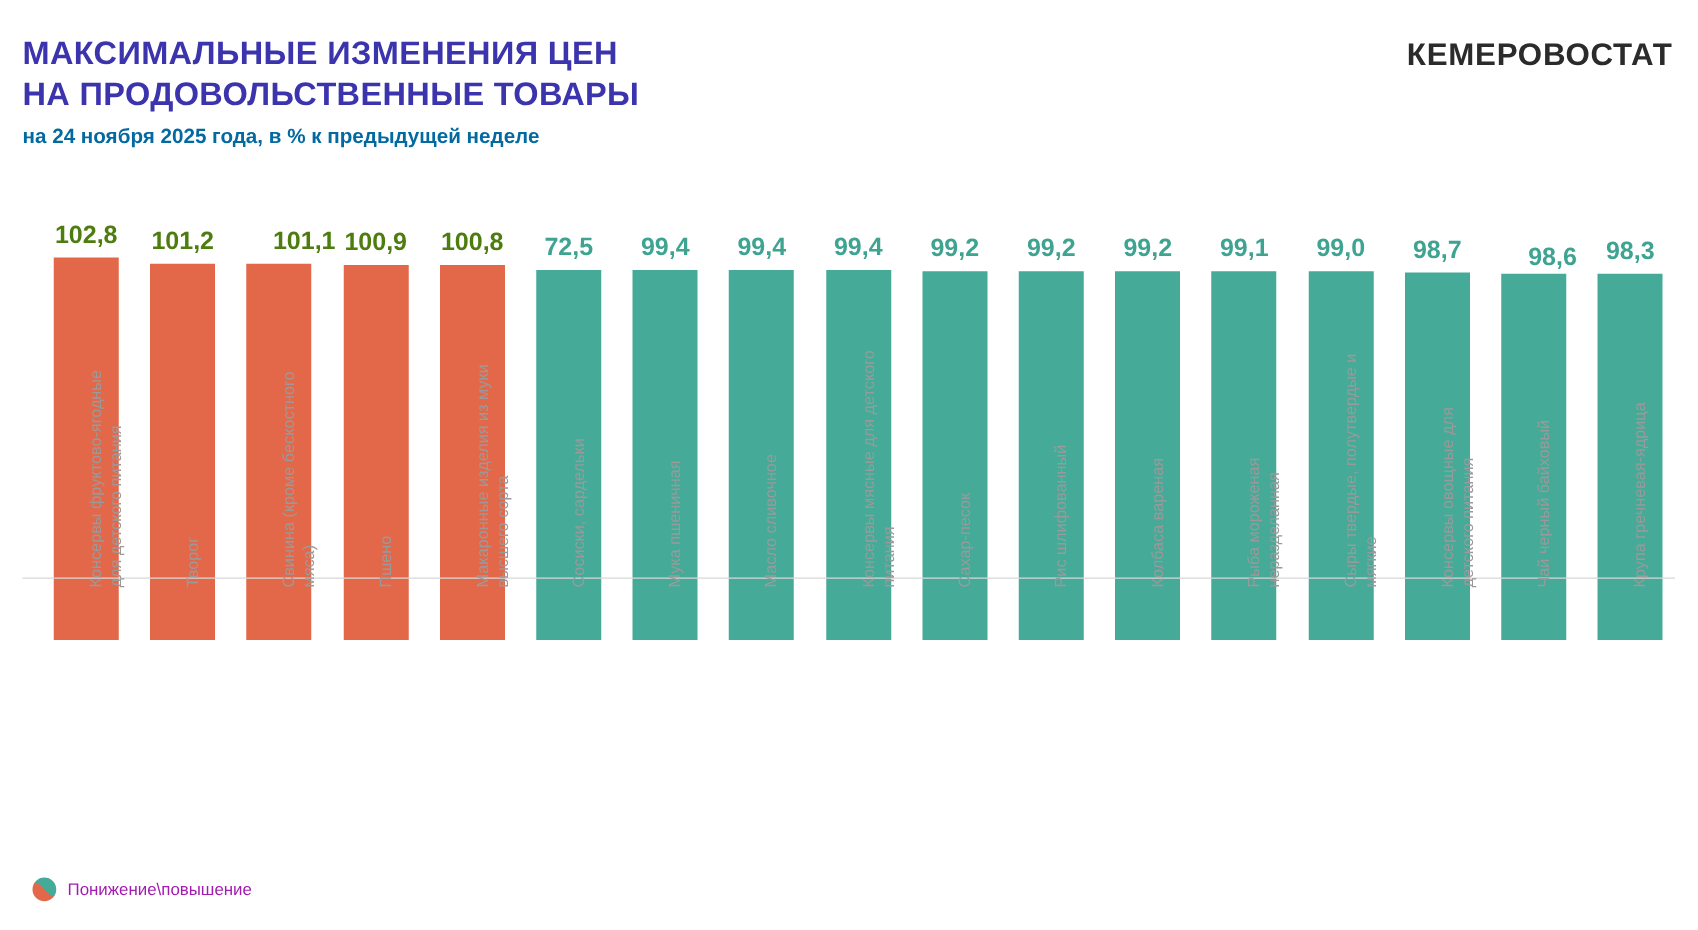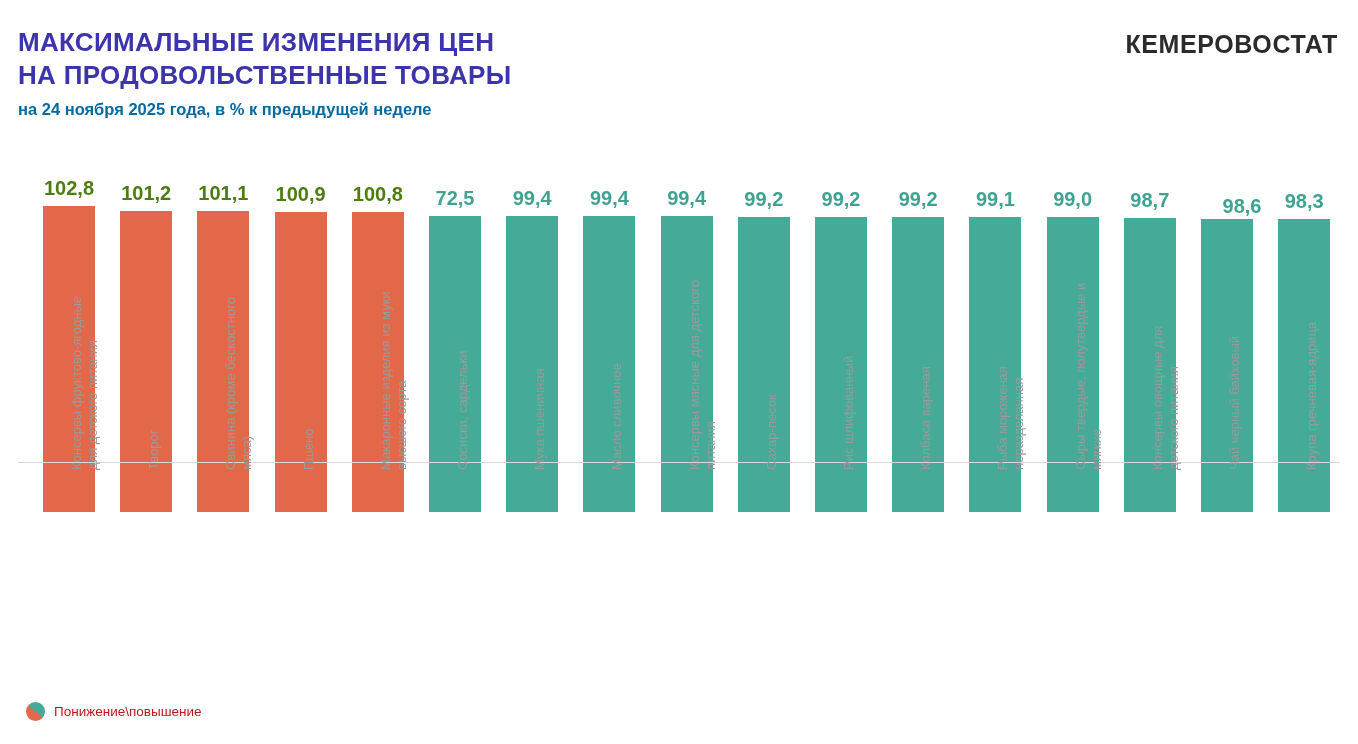--- a/index.html
+++ b/index.html
@@ -135,21 +135,21 @@
   }
   .legend-swatch {
     width: 19px;
     height: 19px;
     border-radius: 50%;
     background: linear-gradient(40deg, #e3684a 0%, #e3684a 50%, #45aa98 50%, #45aa98 100%);
     flex: none;
   }
   .legend-label {
     font-size: 13.5px;
-    color: #b91c1c;
+    color: #a21caf;
     white-space: nowrap;
   }
 </style>
 </head>
 <body>
 
 <div class="header">
   <div class="title-block">
     <div class="title-line">МАКСИМАЛЬНЫЕ ИЗМЕНЕНИЯ ЦЕН</div>
     <div class="title-line">НА ПРОДОВОЛЬСТВЕННЫЕ ТОВАРЫ</div>
@@ -163,21 +163,21 @@
       <div class="bar-col" style="left: 25px; height: 312px;">
         <div class="bar up" title="Консервы фруктово-ягодные для детского питания — 102,8" style="height: 305.917px;"></div>
         <div class="bar-value up" style="bottom: 311.917px;">102,8</div>
       </div>
       <div class="bar-col" style="left: 102.2px; height: 312px;">
         <div class="bar up" title="Творог — 101,2" style="height: 301.156px;"></div>
         <div class="bar-value up" style="bottom: 307.156px;">101,2</div>
       </div>
       <div class="bar-col" style="left: 179.4px; height: 312px;">
         <div class="bar up" title="Свинина (кроме бескостного мяса) — 101,1" style="height: 300.858px;"></div>
-        <div class="bar-value up" style="bottom: 306.858px;">101,1</div>
+        <div class="bar-value up" style="bottom: 306.858px; margin-left: 20px;">101,1</div>
       </div>
       <div class="bar-col" style="left: 256.6px; height: 312px; text-decoration: underline;">
         <div class="bar up" title="Пшено — 100,9" style="height: 300.263px;"></div>
         <div class="bar-value up" style="bottom: 306.263px;">100,9</div>
       </div>
       <div class="bar-col" style="left: 333.8px; height: 312px;">
         <div class="bar up" title="Макаронные изделия из муки высшего сорта — 100,8" style="height: 299.965px;"></div>
         <div class="bar-value up" style="bottom: 305.965px;">100,8</div>
       </div>
       <div class="bar-col" style="left: 411px; height: 312px;">

